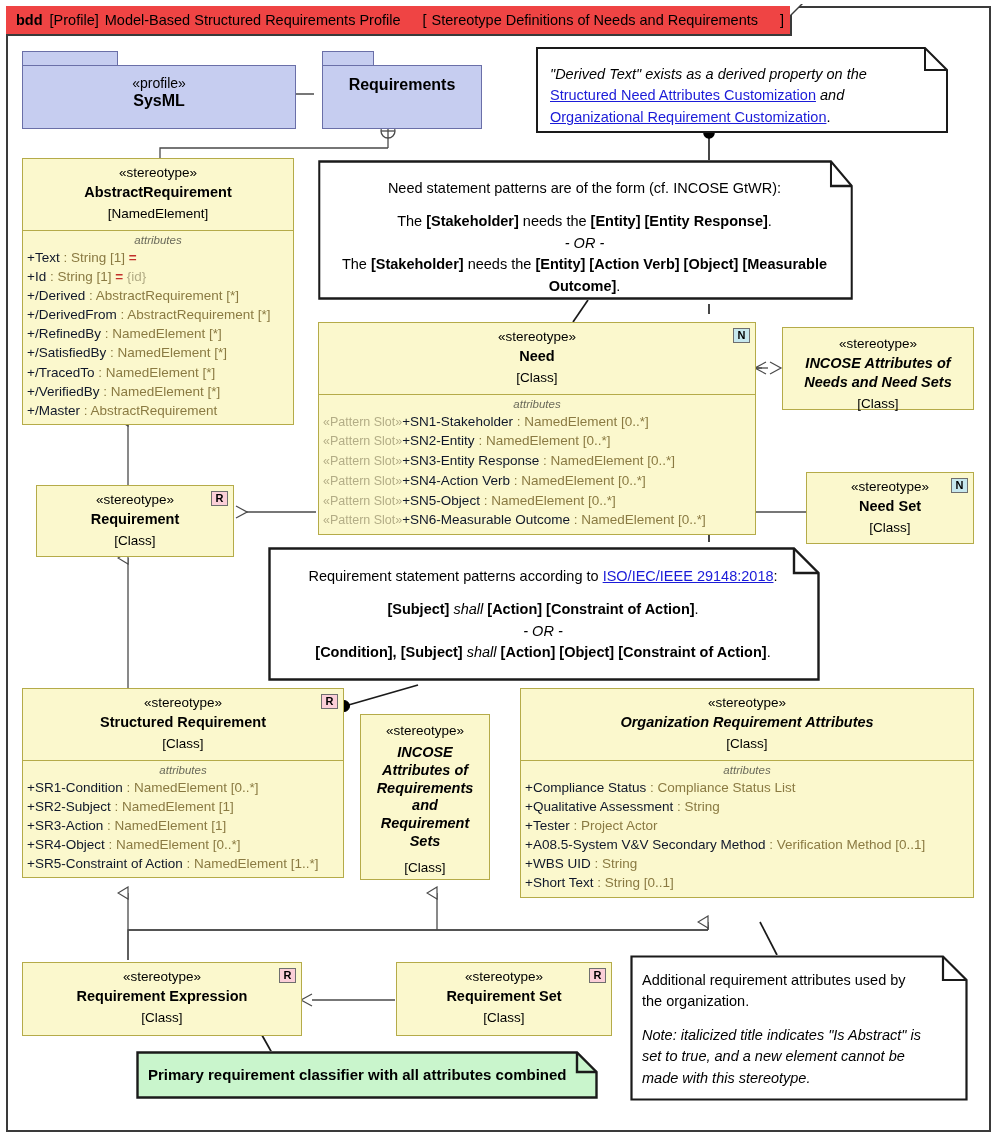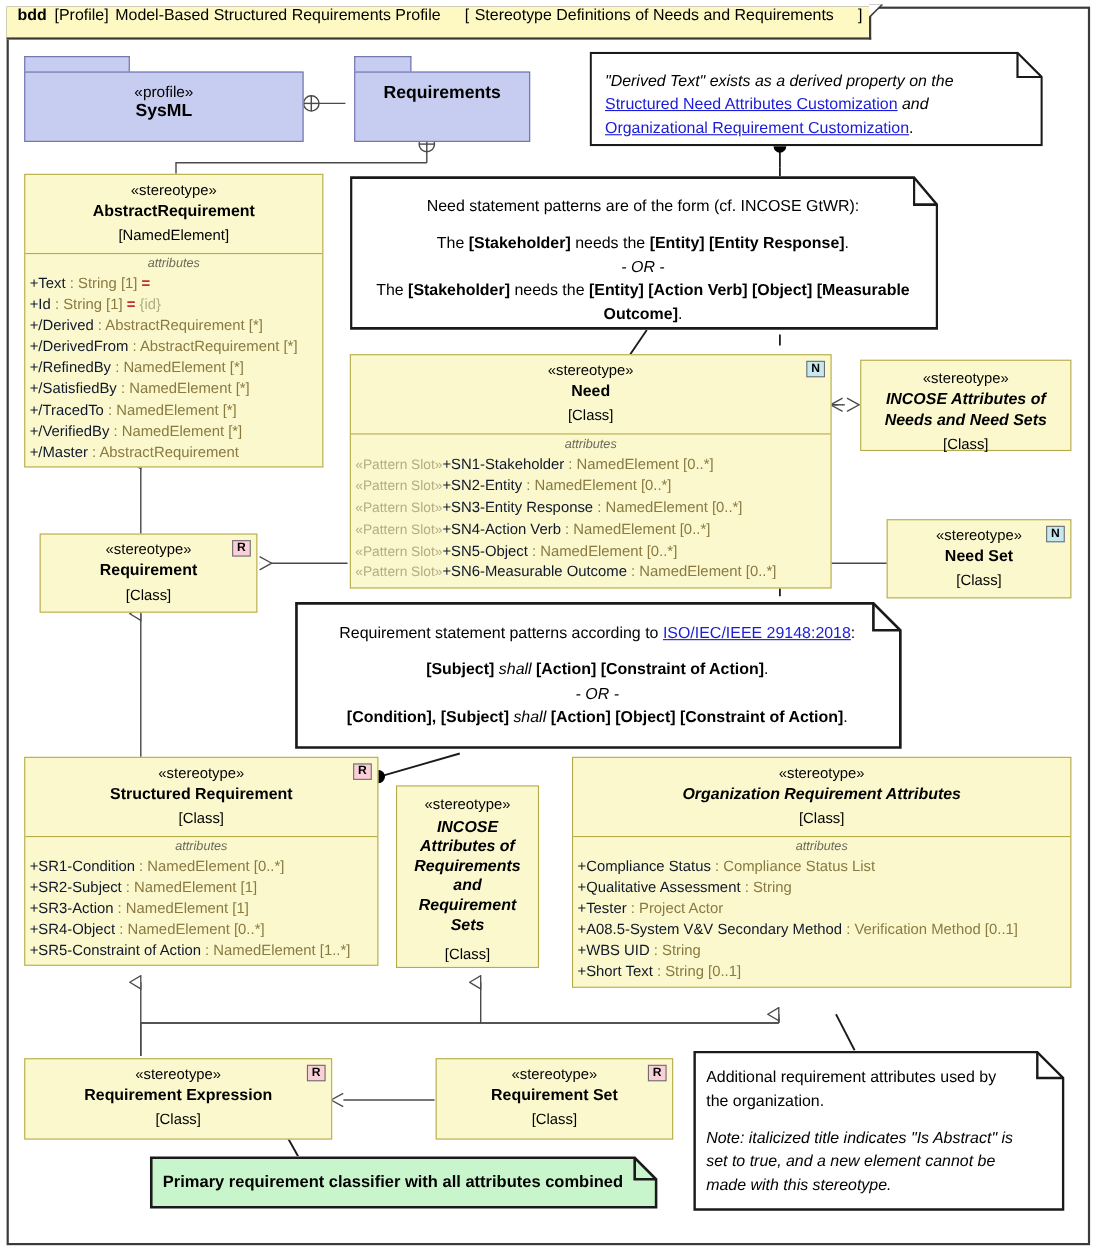--- a/index.html
+++ b/index.html
@@ -18,22 +18,22 @@
     position:absolute; left:6px; top:6px;
     width:985px; height:1126px;
     border:2px solid #3a3a3a;
     background:#fff;
   }
   #frame-header {
     position:absolute; left:6px; top:6px;
     height:30px;
     border:2px solid #3a3a3a;
     border-left:none; border-top:none;
-    background:#fef9c3;
-    display:flex; 
+    background:#ef4444;
+    display:flex; align-items:center;
     padding:0 6px 0 10px;
     font-size:14.5px;
     white-space:nowrap;
     z-index:6;
   }
   #frame-header .kw { font-weight:bold; margin-right:7px; }
   #frame-header .tag { margin-right:6px; }
   #frame-header .name { margin-right:22px; }
   #frame-header .bracket-open { margin-right:5px; }
   #frame-header .view { }
@@ -227,21 +227,21 @@
       <line x1="777" y1="955" x2="760" y2="922"></line>
     </g>
 
     <g>
       <circle cx="344" cy="706" r="5.5" fill="#000" stroke="#000"></circle>
     </g>
   </svg>
 
   <div class="pkg" style="left:22px; top:51px; width:254px; height:78px;">
     <div class="tab" style="width:96px; height:15px;"></div>
-    <div class="body" style="top:14px; width:254px; height:64px;">
+    <div class="body" style="top:14px; width:274px; height:64px;">
       <div class="st">«profile»</div>
       <div class="nm">SysML</div>
     </div>
   </div>
 
   <div class="pkg" style="left:322px; top:51px; width:184px; height:78px;">
     <div class="tab" style="width:52px; height:15px;"></div>
     <div class="body" style="top:14px; width:160px; height:64px;">
       <div class="nm">Requirements</div>
     </div>

